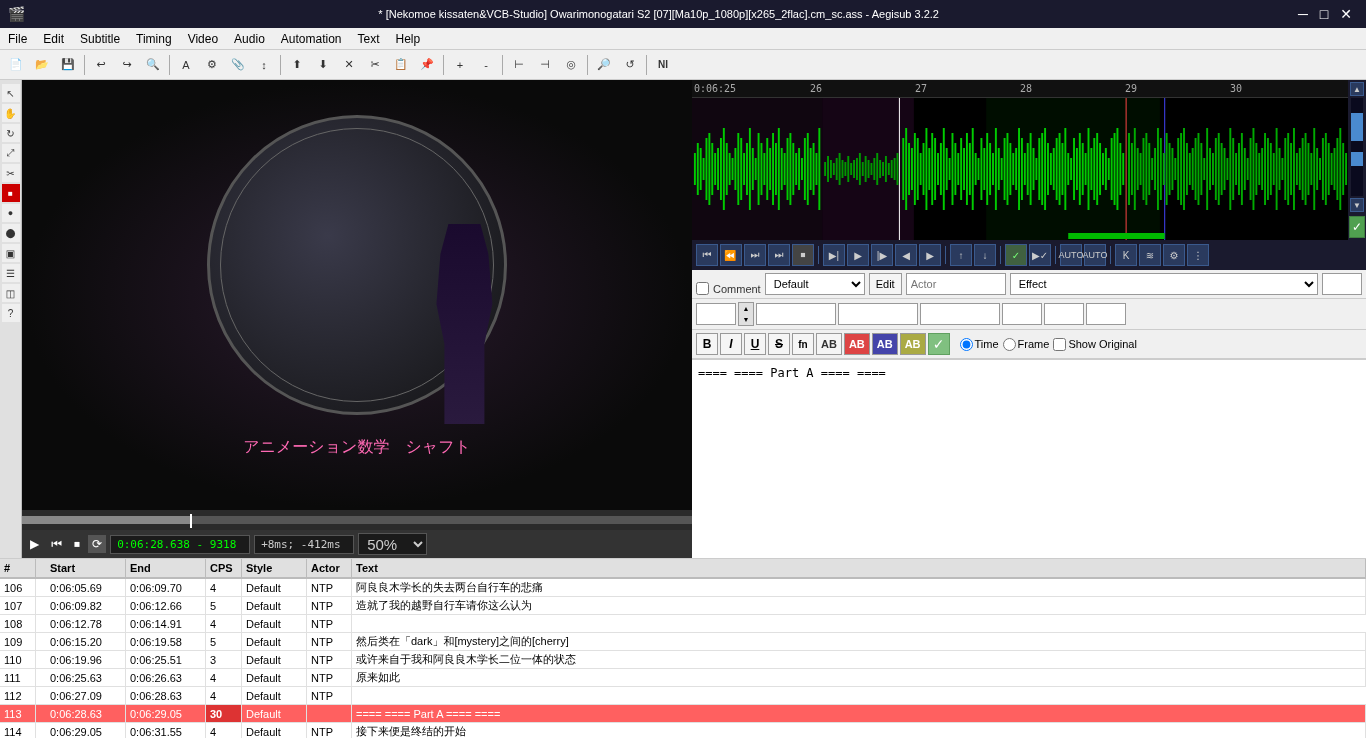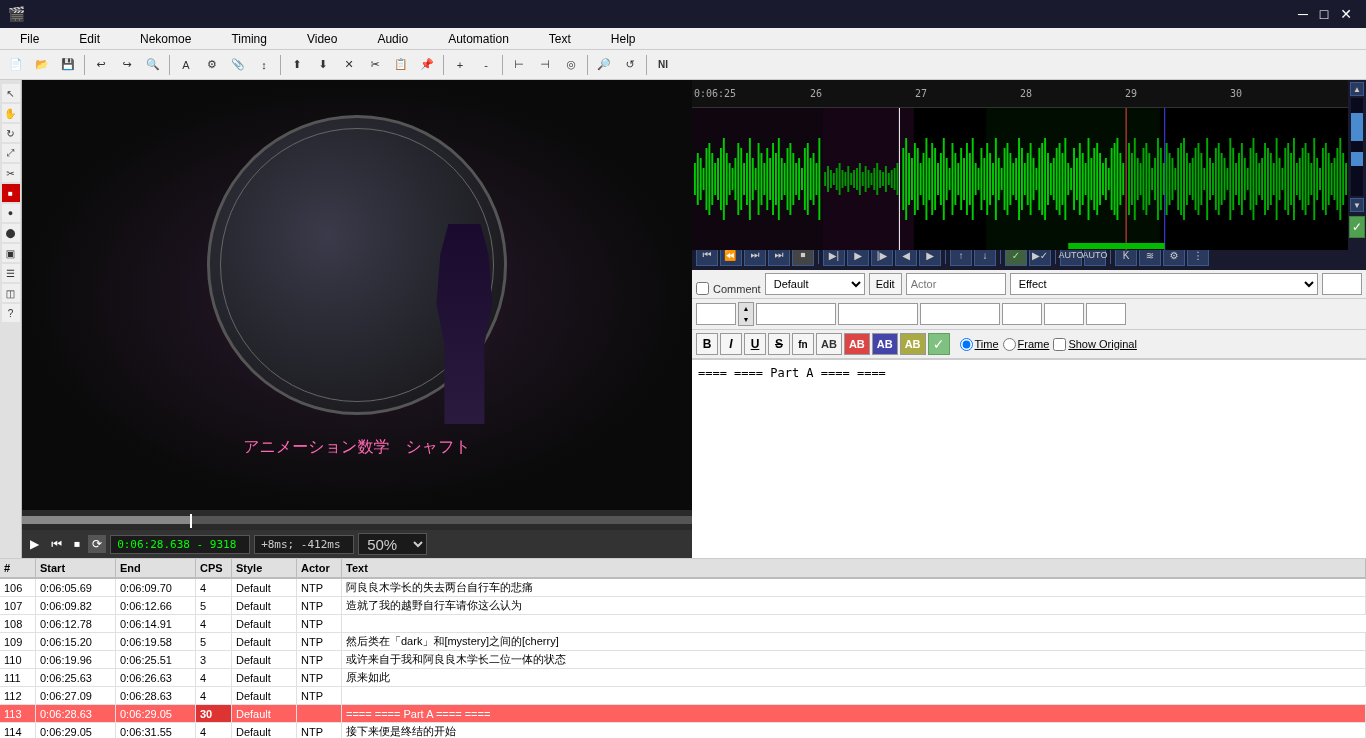--- a/index.html
+++ b/index.html
@@ -21,21 +21,21 @@
     
     #menubar {
       background: #f0f0f0;
       height: 22px;
       display: flex;
       align-items: center;
       border-bottom: 1px solid #ccc;
       font-size: 12px;
     }
     #menubar .menu-item {
-      padding: 2px 20px;
+      padding: 2px 8px;
       cursor: pointer;
       height: 100%;
       display: flex;
       align-items: center;
     }
 
     
     #toolbar {
       background: #f0f0f0;
       height: 30px;
@@ -285,21 +285,21 @@
     }
     .fmt-btn-check {
       width: 22px; height: 22px;
       border: 1px solid #60a060;
       background: #80c080;
       cursor: pointer;
       display: flex; align-items: center; justify-content: center;
       font-size: 14px;
       color: #fff;
     }
-    .radio-group { display: flex; align-items: center; gap: 4px; margin-left: 8px; text-decoration: underline; }
+    .radio-group { display: flex; align-items: center; gap: 4px; margin-left: 8px; }
     .radio-label { font-size: 11px; display: flex; align-items: center; gap: 2px; cursor: pointer; }
     .cb-label { font-size: 11px; display: flex; align-items: center; gap: 2px; cursor: pointer; }
     #subtitle-text-area {
       flex: 1;
       padding: 6px;
       border: none;
       resize: none;
       font-size: 12px;
       background: #fff;
       border-top: 1px solid #ccc;
@@ -371,21 +371,21 @@
       border-right: 1px solid #e0e0e0;
       height: 100%;
       display: flex;
       align-items: center;
       white-space: nowrap;
       overflow: hidden;
     }
 
     
     .col-num { width: 36px; min-width: 36px; }
-    .col-start { width: 80px; min-width: 80px; }
+    .col-start { width: 80px; min-width: 80px; margin-left: 10px; }
     .col-end { width: 80px; min-width: 80px; }
     .col-cps { width: 36px; min-width: 36px; }
     .col-style { width: 65px; min-width: 65px; }
     .col-actor { width: 45px; min-width: 45px; }
     .col-text { flex: 1; }
 
     
     #wf-svg {
       width: 100%; height: 100%;
     }
@@ -400,21 +400,21 @@
     #wf-outer {
       display: flex;
       height: 160px;
       background: #000;
     }
     #wf-content {
       flex: 1;
       position: relative;
     }
     #wf-ruler-bar {
-      height: 28px;
+      height: 18px;
       background: #111;
       border-bottom: 1px solid #333;
       display: flex;
       align-items: center;
       color: #aaa;
       font-size: 10px;
       font-family: monospace;
       position: relative;
     }
     #wf-wave-area {
@@ -432,31 +432,32 @@
       flex-direction: column;
       align-items: center;
       padding: 2px 0;
     }
   </style>
 </head>
 <body>
 
 <div id="titlebar">
   <span style="font-size:14px;">🎬</span>
+  <span style="font-size:11px; flex:1; text-align:center; overflow:hidden; white-space:nowrap; text-overflow:ellipsis;">* [Nekomoe kissaten&amp;VCB-Studio] Owarimonogatari S2 [07][Ma10p_1080p][x265_2flac].cm_sc.ass - Aegisub 3.2.2</span>
   <div style="display:flex;gap:0;">
     <button class="ctrl-btn">─</button>
     <button class="ctrl-btn">□</button>
     <button class="ctrl-btn close-btn">✕</button>
   </div>
 </div>
 
 <div id="menubar">
   <div class="menu-item">File</div>
   <div class="menu-item">Edit</div>
-  <div class="menu-item">Nekomoe</div>
+  <div class="menu-item">Subtitle</div>
   <div class="menu-item">Timing</div>
   <div class="menu-item">Video</div>
   <div class="menu-item">Audio</div>
   <div class="menu-item">Automation</div>
   <div class="menu-item">Text</div>
   <div class="menu-item">Help</div>
 </div>
 
 <div id="toolbar">
   <button class="tb-btn">📄</button>

